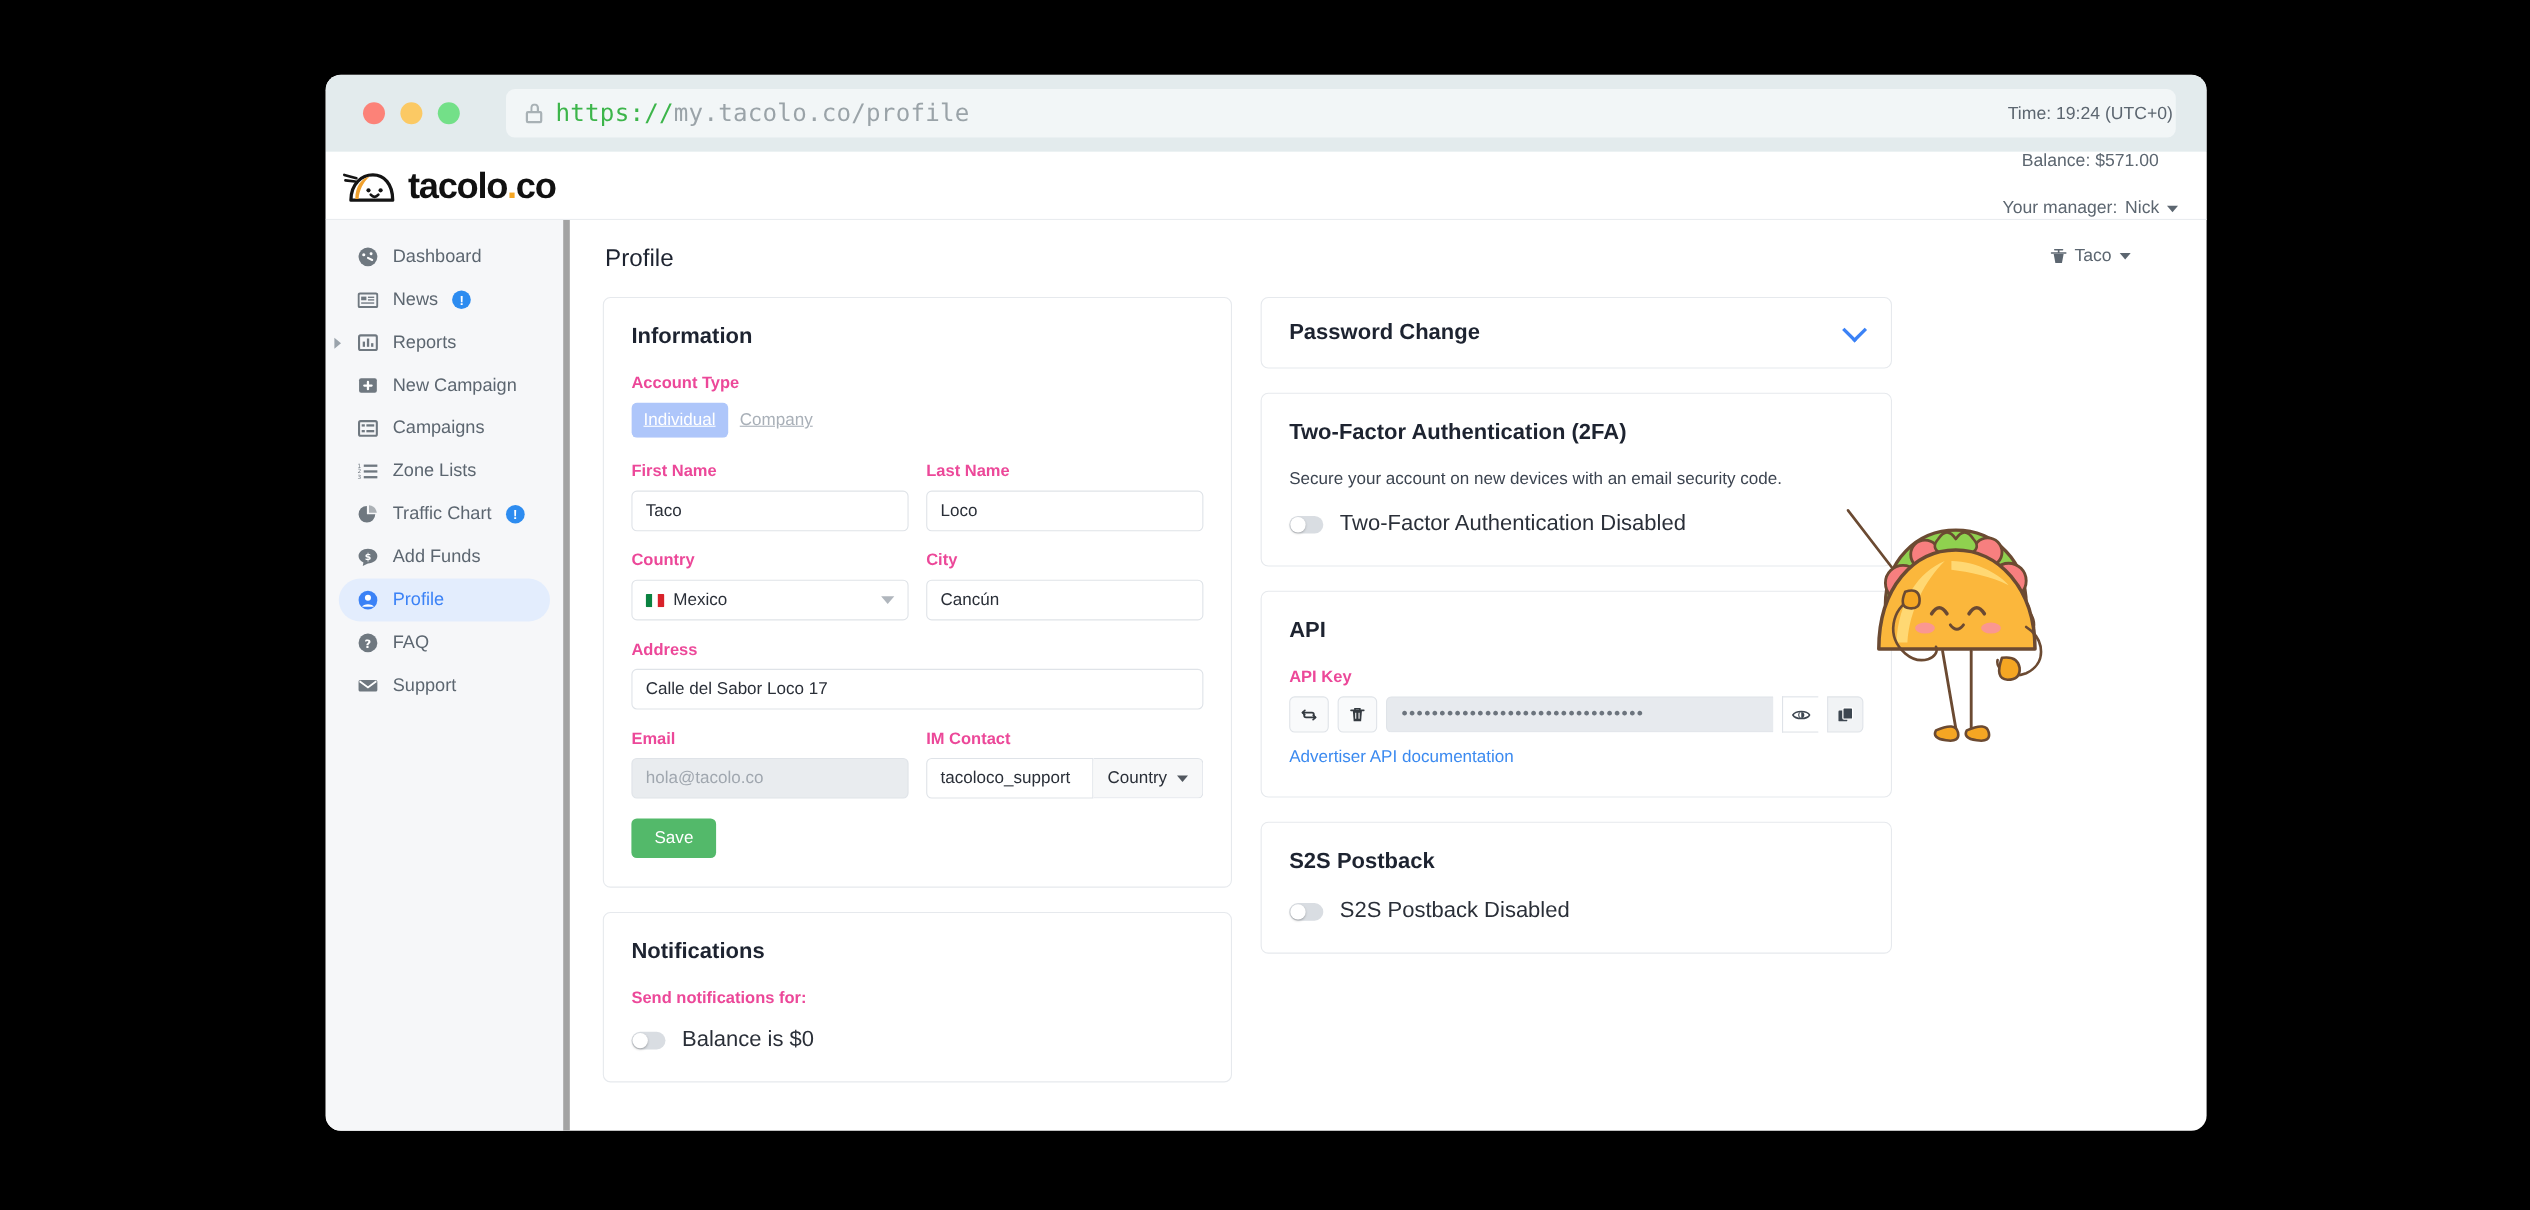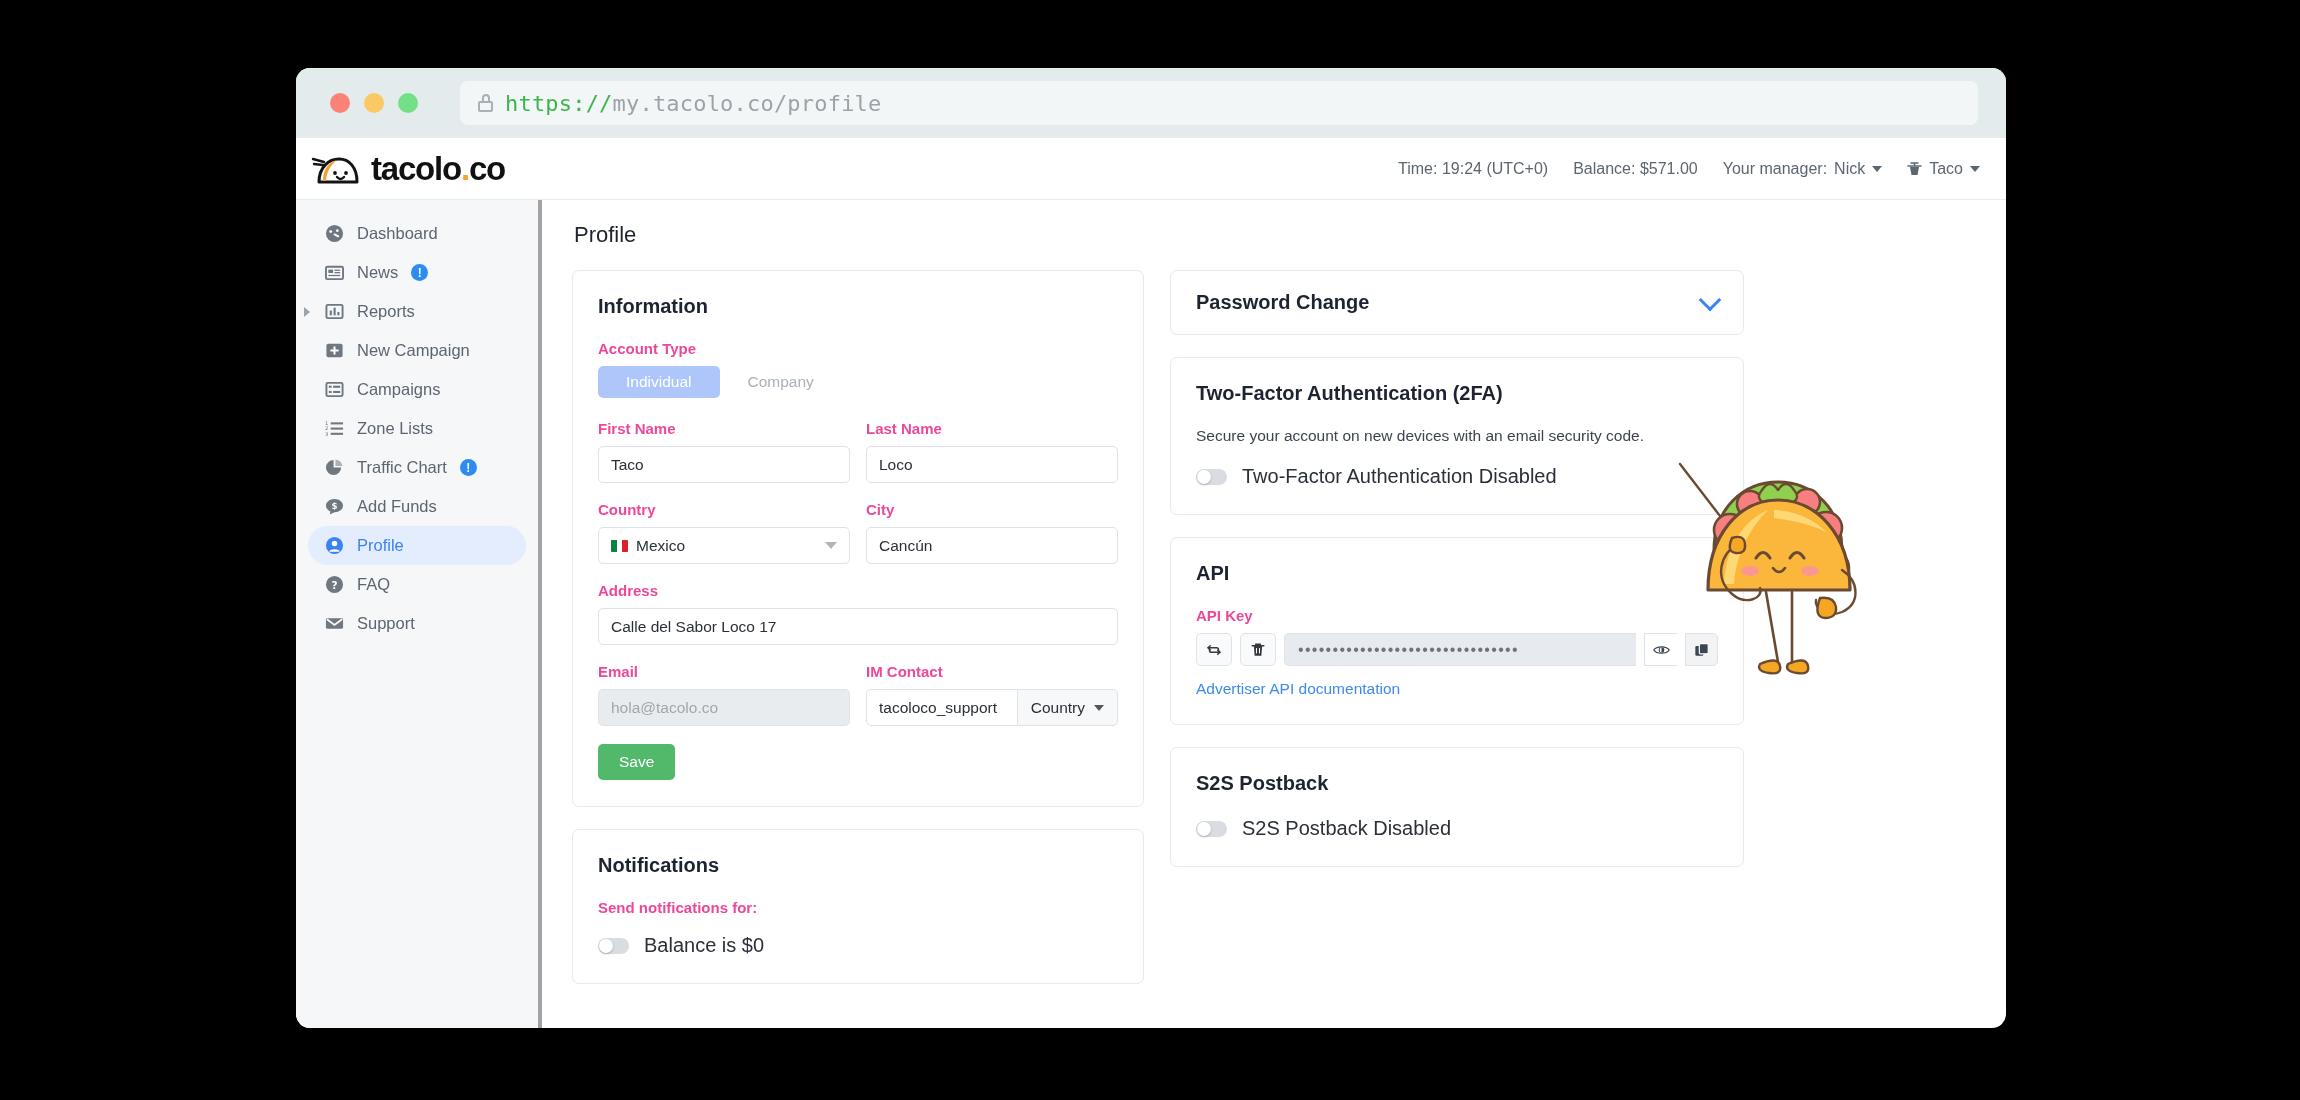--- a/index.html
+++ b/index.html
@@ -39,28 +39,28 @@
   }
   .url .scheme{color:#3cb54a;}
   
   .appheader{
     height:62px;display:flex;align-items:center;padding:0 26px 0 8px;
     border-bottom:1px solid #e9ecef;box-sizing:border-box;background:#fff;
   }
   .logo{display:flex;align-items:center;gap:9px;padding-left:6px;}
   .logotext{font-size:33px;font-weight:700;color:#111;letter-spacing:-1.2px;}
   .logotext .dotorange{color:#f5a623;}
-  .hdr-right{margin-left:auto;display:flex;align-items:center;gap:25px;font-size:16px;color:#5c6670;}
+  .hdr-right{margin-left:auto;display:flex;align-items:center;gap:25px;font-size:16px;color:#5c6670;flex-direction:column;}
   .hdr-item{display:flex;align-items:center;gap:7px;white-space:nowrap;}
   .caret{width:0;height:0;border-left:5px solid transparent;border-right:5px solid transparent;
     border-top:6px solid #5c6670;display:inline-block;}
   
   .appbody{display:flex;height:calc(100% - 132px);}
   .sidebar{
-    width:246px;flex:none;background:#f6f7f9;border-right:4px solid #a3a3a3;padding-top:14px;
+    width:222px;flex:none;background:#f6f7f9;border-right:6px solid #a3a3a3;padding-top:14px;
     box-sizing:border-box;
   }
   .navitem{
     display:flex;align-items:center;gap:13px;height:39px;margin:0 12px;padding-left:16px;
     border-radius:20px;color:#5c6670;font-size:16.5px;position:relative;box-sizing:border-box;
   }
   .navitem.active{background:#e3edfd;color:#3b82f6;}
   .navicon{width:20px;height:20px;flex:none;display:flex;align-items:center;justify-content:center;}
   .navicon svg{display:block;}
   .expander{
@@ -78,21 +78,21 @@
   .colL{width:572px;flex:none;}
   .colR{width:574px;flex:none;}
   .card{
     background:#fff;border:1px solid #e6e9ed;border-radius:7px;padding:24px 25px 26px 25px;
     box-sizing:border-box;margin-bottom:22px;position:relative;
   }
   .cardtitle{font-size:20px;font-weight:700;color:#1d2330;margin:0 0 22px 0;}
   .cardtitle.tight{margin-bottom:0;}
   .flabel{font-size:15px;font-weight:700;color:#ec4899;margin-bottom:9px;}
   .seg{display:inline-flex;border-radius:5px;overflow:hidden;margin-bottom:22px;}
-  .seg > div{padding:7px 28px;font-size:15.5px;}
+  .seg > div{padding:7px 11px;font-size:15.5px;text-decoration:underline;}
   .seg .on{background:#aec6fa;color:#fff;border-radius:5px;}
   .seg .off{color:#a9b0b8;}
   .row2{display:flex;gap:16px;margin-bottom:18px;}
   .fgroup{flex:1;min-width:0;}
   .inp{
     height:37px;border:1px solid #dfe3e8;border-radius:5px;background:#fff;display:flex;
     align-items:center;padding:0 12px;font-size:15.5px;color:#2a2f38;box-sizing:border-box;
   }
   .inp.disabled{background:#e9ecef;color:#a0a7af;}
   .sel{justify-content:space-between;}

